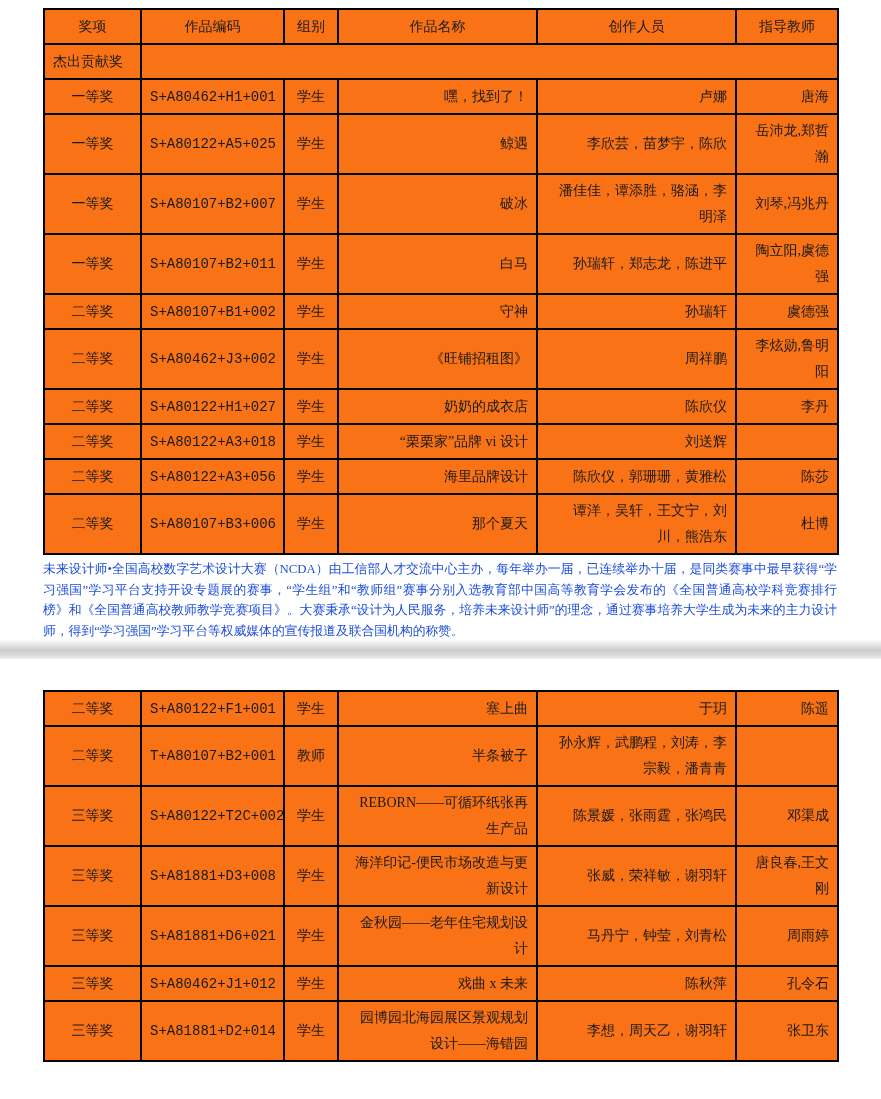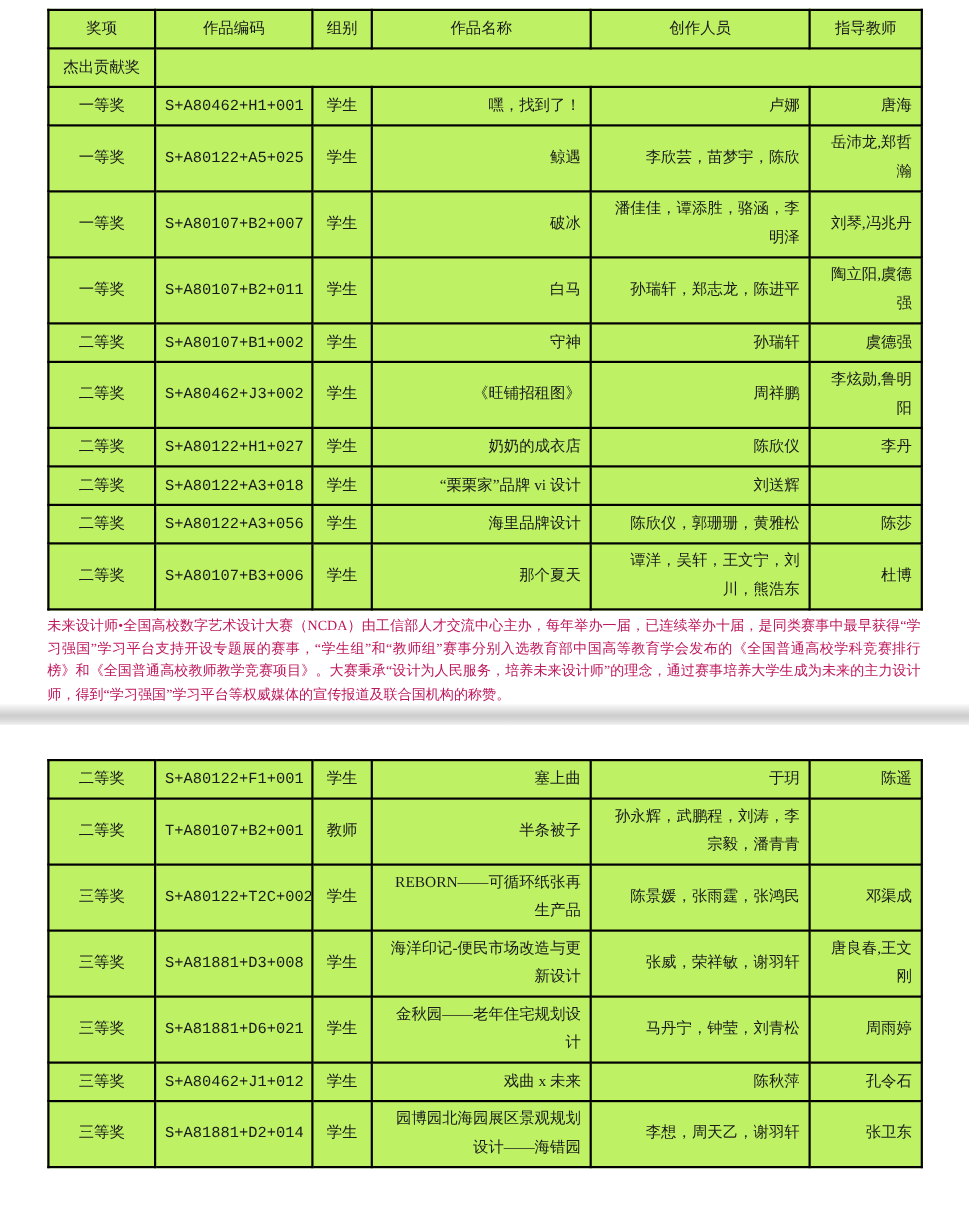--- a/index.html
+++ b/index.html
@@ -12,48 +12,48 @@
     color: #1a1a1a;
     overflow: hidden;
   }
   .content1 { position: absolute; left: 43px; top: 8px; width: 794px; }
   .content2 { position: absolute; left: 43px; top: 690px; width: 794px; }
 
   table.awards {
     border-collapse: collapse;
     table-layout: fixed;
     width: 794px;
-    background: #bef264;
+    background: #f97316;
   }
   table.awards td, table.awards th {
     border: 2px solid #000000;
     font-size: 14px;
     font-weight: normal;
     line-height: 26px;
     padding: 3px 8px;
     vertical-align: middle;
     word-break: break-all;
     overflow: hidden;
   }
   table.awards tr { height: 35px; }
   .cell-award, .cell-code, .cell-group, th.col-head { text-align: center; }
   .cell-title, .cell-creators, .cell-advisors { text-align: right; }
   .cell-code {
     font-family: Liberation Mono, monospace;
     font-size: 13px;
     white-space: nowrap;
   }
-  .cell-special-award { text-align: center; }
+  .cell-special-award { text-align: left; }
 
   .about {
     margin: 4px 0 0 0;
     font-size: 12.8px;
     line-height: 20.6px;
     text-align: justify;
-    color: #be185d;
+    color: #1d4ed8;
   }
 
   .page-divider {
     position: absolute;
     left: 0;
     top: 640px;
     width: 881px;
     height: 19px;
     background: linear-gradient(to bottom,
       #fbfbfb 0%,

